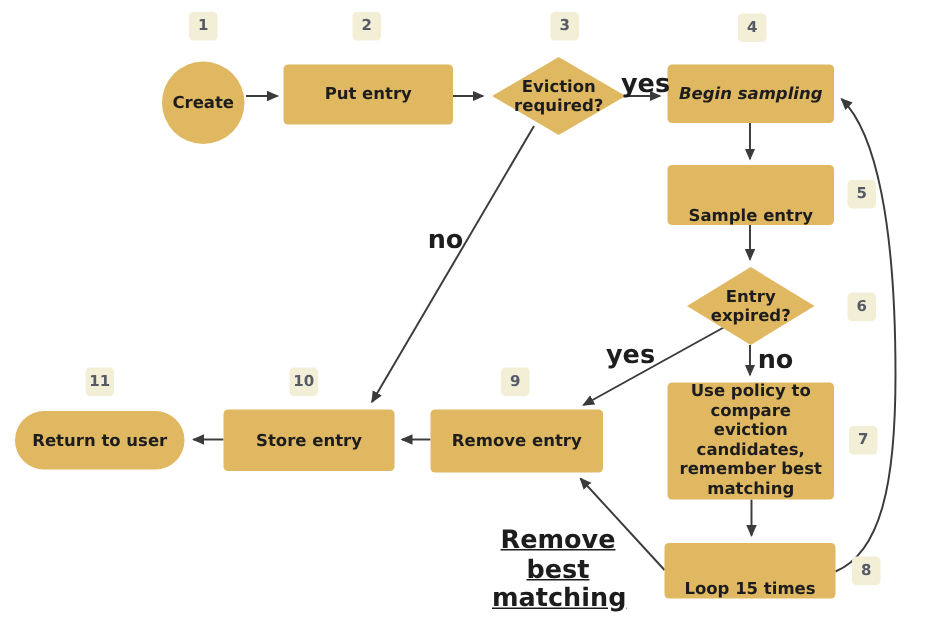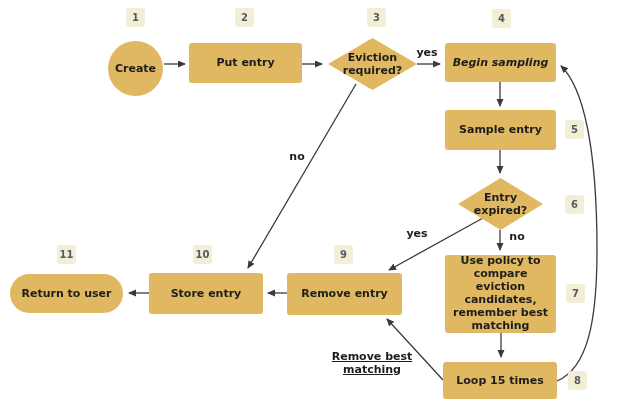--- a/index.html
+++ b/index.html
@@ -33,35 +33,35 @@
   }
   .diamond .lbl{position:relative;z-index:1;}
   .badge{
     position:absolute;width:19px;height:19px;
     background:#f3efd7;border-radius:3px;
     color:#555a66;font-size:10px;font-weight:600;
     display:flex;align-items:center;justify-content:center;
   }
   .edge-label{
     position:absolute;
-    color:#1d1d1d;font-size:11px;font-weight:600;line-height:1.15;
+    color:#1d1d1d;font-size:17px;font-weight:600;line-height:1.15;
     text-align:center;
   }
   
   .n-create {left:108px;top:41px;width:55px;height:55px;}
   .n-put    {left:189px;top:43px;width:113px;height:40px;}
   .n-evict  {left:328px;top:38px;width:89px;height:52px;}
   .n-evict .lbl{width:64px;}
   .n-begin  {left:445px;top:43px;width:111px;height:39px;font-style:italic;}
-  .n-sample {left:445px;top:110px;width:111px;height:40px;}
+  .n-sample {left:445px;top:110px;width:111px;height:40px;align-items:flex-end;}
   .n-expired{left:458px;top:178px;width:85px;height:52px;}
   .n-expired .lbl{width:56px;}
   .n-policy {left:445px;top:255px;width:111px;height:78px;font-size:11px;line-height:1.18;}
   .n-policy .lbl{width:105px;}
-  .n-loop   {left:443px;top:362px;width:114px;height:37px;}
+  .n-loop   {left:443px;top:362px;width:114px;height:37px;align-items:flex-end;}
   .n-remove {left:287px;top:273px;width:115px;height:42px;}
   .n-store  {left:149px;top:273px;width:114px;height:41px;}
   .n-return {left:10px;top:274px;width:113px;height:39px;}
   
   .b1 {left:126px;top:8px;}
   .b2 {left:235px;top:8px;}
   .b3 {left:367px;top:8px;}
   .b4 {left:492px;top:9px;}
   .b5 {left:565px;top:120px;}
   .b6 {left:565px;top:195px;}

